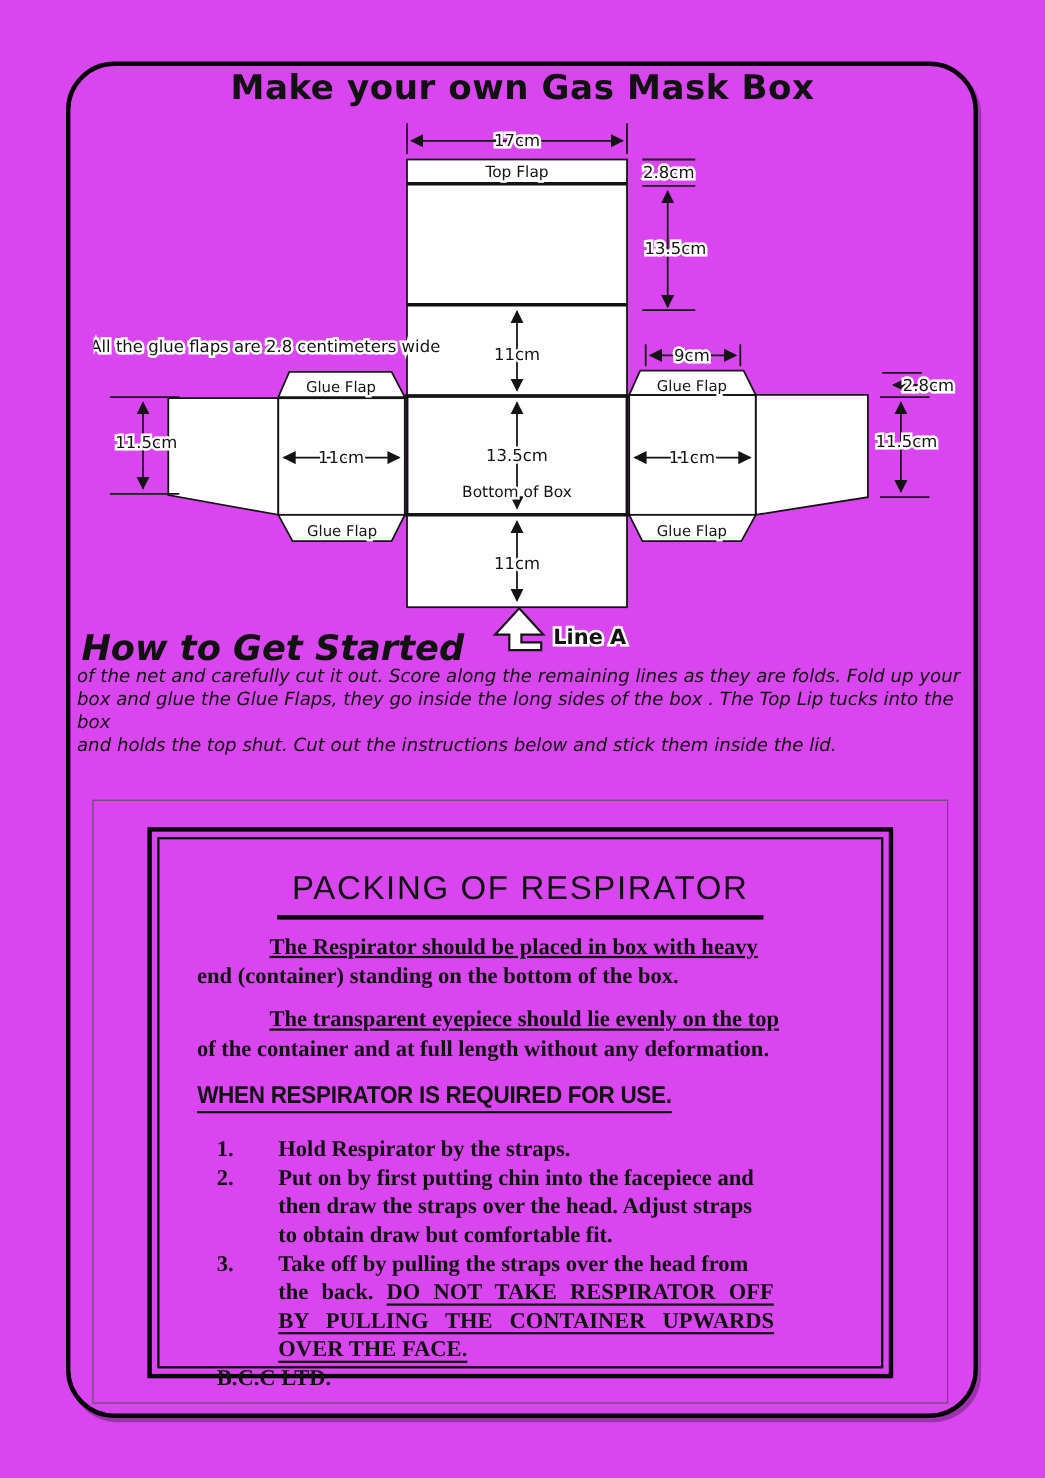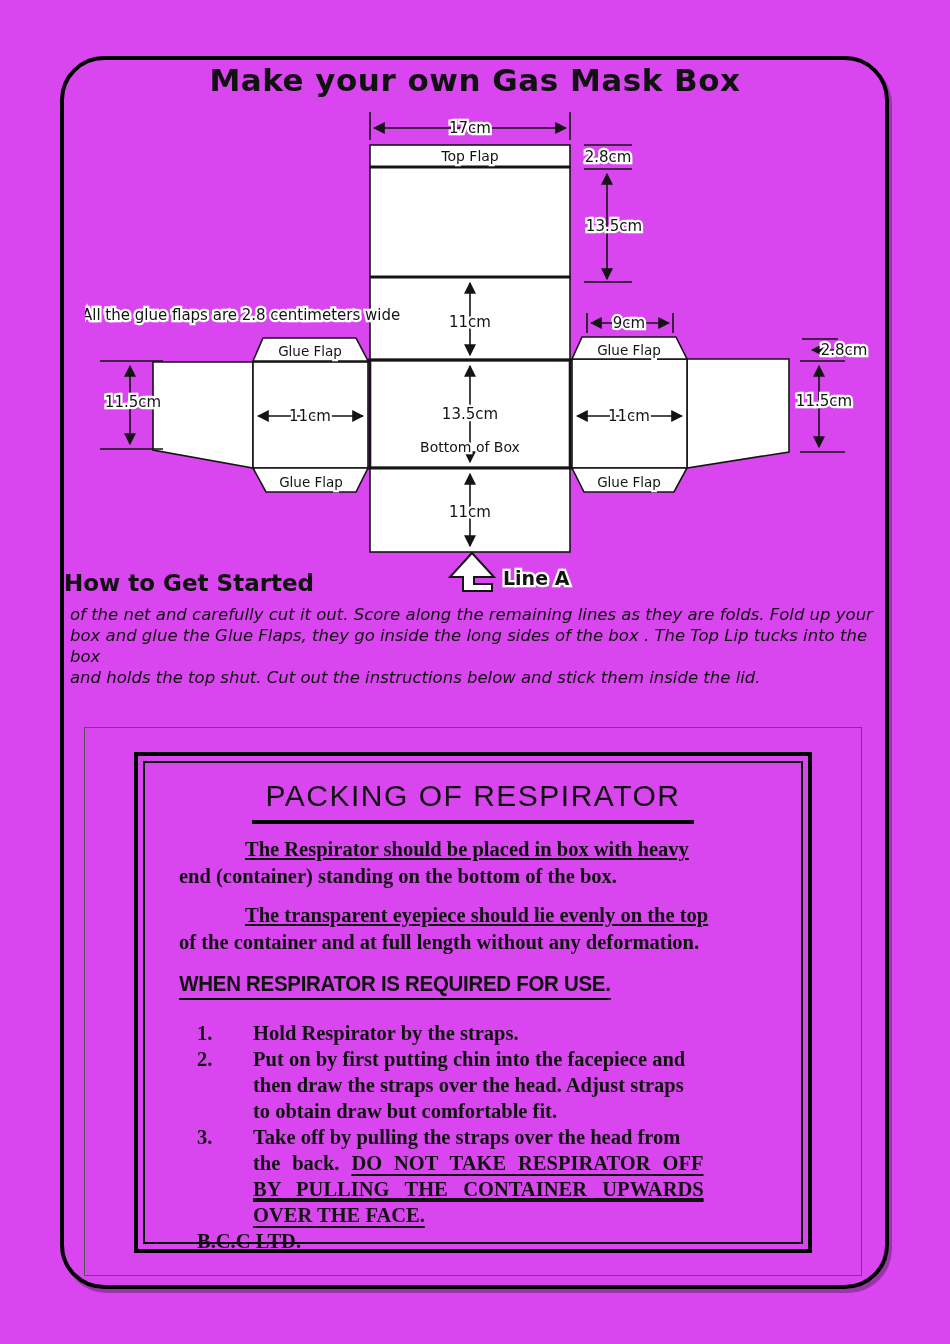--- a/index.html
+++ b/index.html
@@ -4,42 +4,42 @@
 <style>
   html,body{margin:0;padding:0;background:#fff;}
   *{box-sizing:border-box;}
   .canvas{position:relative;width:950px;height:1344px;background:#d946ef;overflow:hidden;
           font-family:"DejaVu Sans",sans-serif;color:#111;}
   .page-border{position:absolute;left:60px;top:56px;width:829px;height:1233px;
           border:4px solid #000;border-radius:44px;box-shadow:3px 4px 0 rgba(0,0,0,.28);}
   .title{position:absolute;left:0;top:62px;width:950px;text-align:center;
           font-size:31px;font-weight:700;letter-spacing:.5px;}
   .diagram{position:absolute;left:85px;top:110px;}
-  .howto-h{position:absolute;left:64px;top:570px;font-size:23px;font-weight:700;}
+  .howto-h{position:absolute;left:74px;top:570px;font-size:32px;font-weight:700;font-style:italic;}
   .intro{position:absolute;left:70px;top:604px;width:820px;font-size:16.5px;font-style:italic;line-height:21px;}
   .thin-frame{position:absolute;left:84px;top:727px;width:778px;height:549px;border:1.5px solid #555;}
   .dbox{position:absolute;left:134px;top:752px;width:678px;height:501px;border:4px solid #000;}
   .dbox-inner{position:absolute;inset:5px;border:2px solid #000;
           font-family:"Liberation Serif",serif;font-weight:700;font-size:20.5px;}
-  .pack-content{padding:16px 18px 0 18px;}
+  .pack-content{padding:28px 18px 0 18px;}
   .pack-title-row{text-align:center;font-family:"Liberation Sans",sans-serif;font-weight:400;}
   .pack-title-row span{display:inline-block;font-size:30px;letter-spacing:1.5px;
           border-bottom:4px solid #000;padding:0 14px 7px 14px;}
   .pack-para{margin:12px 16px 0 16px;line-height:27px;}
   .pack-para .ind{text-indent:66px;text-decoration:underline;}
   .pack-sub{margin-top:15px;text-align:left;font-family:"Liberation Sans",sans-serif;}
   .pack-sub span{display:inline-block;font-size:22px;font-weight:700;letter-spacing:-.3px;
           transform:scaleX(.93);border-bottom:2.5px solid #000;padding-bottom:1px;}
   .pack-list{margin-top:20px;padding-left:34px;line-height:26px;}
   .pack-item{display:flex;}
   .pack-item .num{width:56px;flex:none;}
   .pack-item .itext{width:492px;}
   .uline{text-decoration:underline;text-decoration-thickness:2px;text-underline-offset:4px;}
   .ws2{word-spacing:.33em;}
-  .ws3{word-spacing:.5em;text-decoration:underline;}
+  .ws3{word-spacing:.5em;}
   .bcc{margin-left:34px;line-height:26px;}
   
   svg .ln{stroke:#141414;fill:none;}
   svg .shape{stroke:#141414;fill:#fff;}
   svg text{font-family:"DejaVu Sans",sans-serif;fill:#141414;
            paint-order:stroke fill;stroke:#fff;stroke-width:4.5px;}
   svg .dim{font-size:15px;text-anchor:middle;}
   svg .lab{font-size:14px;text-anchor:middle;}
   svg .flab{font-size:13.5px;text-anchor:middle;}
   svg .note{font-size:15px;text-anchor:start;}

